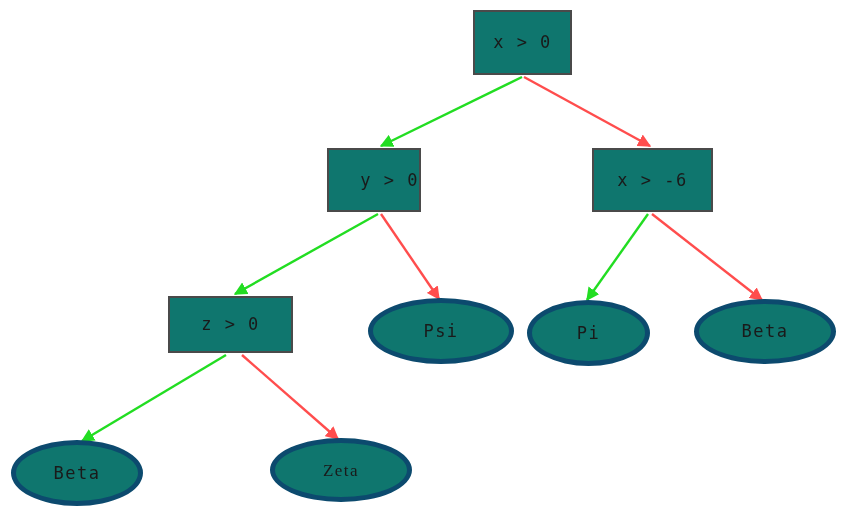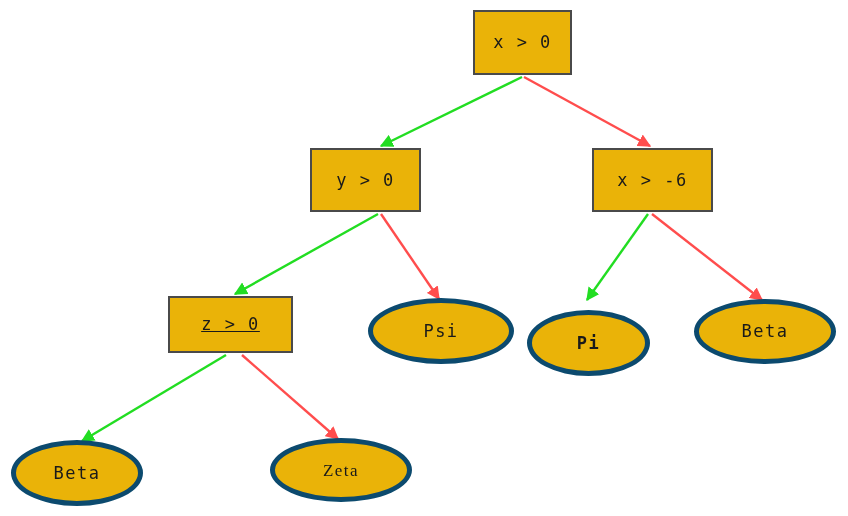--- a/index.html
+++ b/index.html
@@ -24,21 +24,21 @@
     top: 0;
     width: 848px;
     height: 516px;
   }
   .node {
     position: absolute;
     display: flex;
     align-items: center;
     justify-content: center;
     box-sizing: border-box;
-    background: #eab308;
+    background: #0f766e;
     color: #1a1a1a;
     font-family: "DejaVu Sans Mono", monospace;
     font-size: 17px;
     letter-spacing: 1.5px;
     white-space: nowrap;
     z-index: 2;
   }
   .node-decision {
     border: 2px solid #4a4a4a;
     border-radius: 0;
@@ -76,33 +76,33 @@
         <line x1="652" y1="214" x2="762" y2="300" stroke="#ff4d4d" stroke-width="2.4" marker-end="url(#arrow-false)"></line>
         <line x1="226" y1="355" x2="82" y2="441" stroke="#22dd22" stroke-width="2.4" marker-end="url(#arrow-true)"></line>
         <line x1="242" y1="355" x2="338" y2="439" stroke="#ff4d4d" stroke-width="2.4" marker-end="url(#arrow-false)"></line>
       </g>
   </svg>
 
   <div id="nodes-layer">
       <div class="node node-decision" style="left: 473px; top: 10px; width: 99px; height: 65px;">
         <span class="node-label">x &gt; 0</span>
       </div>
-      <div class="node node-decision" style="left: 310px; top: 148px; width: 111px; height: 64px;">
+      <div class="node node-decision" style="left: 327px; top: 148px; width: 94px; height: 64px; justify-content: flex-end;">
         <span class="node-label">y &gt; 0</span>
       </div>
       <div class="node node-decision" style="left: 592px; top: 148px; width: 121px; height: 64px;">
         <span class="node-label">x &gt; -6</span>
       </div>
-      <div class="node node-decision" style="left: 168px; top: 296px; width: 125px; height: 57px; text-decoration: underline;">
+      <div class="node node-decision" style="left: 168px; top: 296px; width: 125px; height: 57px;">
         <span class="node-label">z &gt; 0</span>
       </div>
       <div class="node node-leaf" style="left: 368px; top: 298px; width: 146px; height: 66px;">
         <span class="node-label">Psi</span>
       </div>
-      <div class="node node-leaf" style="left: 527px; top: 310px; width: 123px; height: 66px; font-weight: bold;">
+      <div class="node node-leaf" style="left: 527px; top: 300px; width: 123px; height: 66px;">
         <span class="node-label">Pi</span>
       </div>
       <div class="node node-leaf" style="left: 694px; top: 299px; width: 142px; height: 65px;">
         <span class="node-label">Beta</span>
       </div>
       <div class="node node-leaf" style="left: 11px; top: 440px; width: 132px; height: 66px; text-align: right;">
         <span class="node-label">Beta</span>
       </div>
       <div class="node node-leaf" style="left: 270px; top: 438px; width: 142px; height: 64px; font-family: Liberation Serif, serif;">
         <span class="node-label">Zeta</span>

